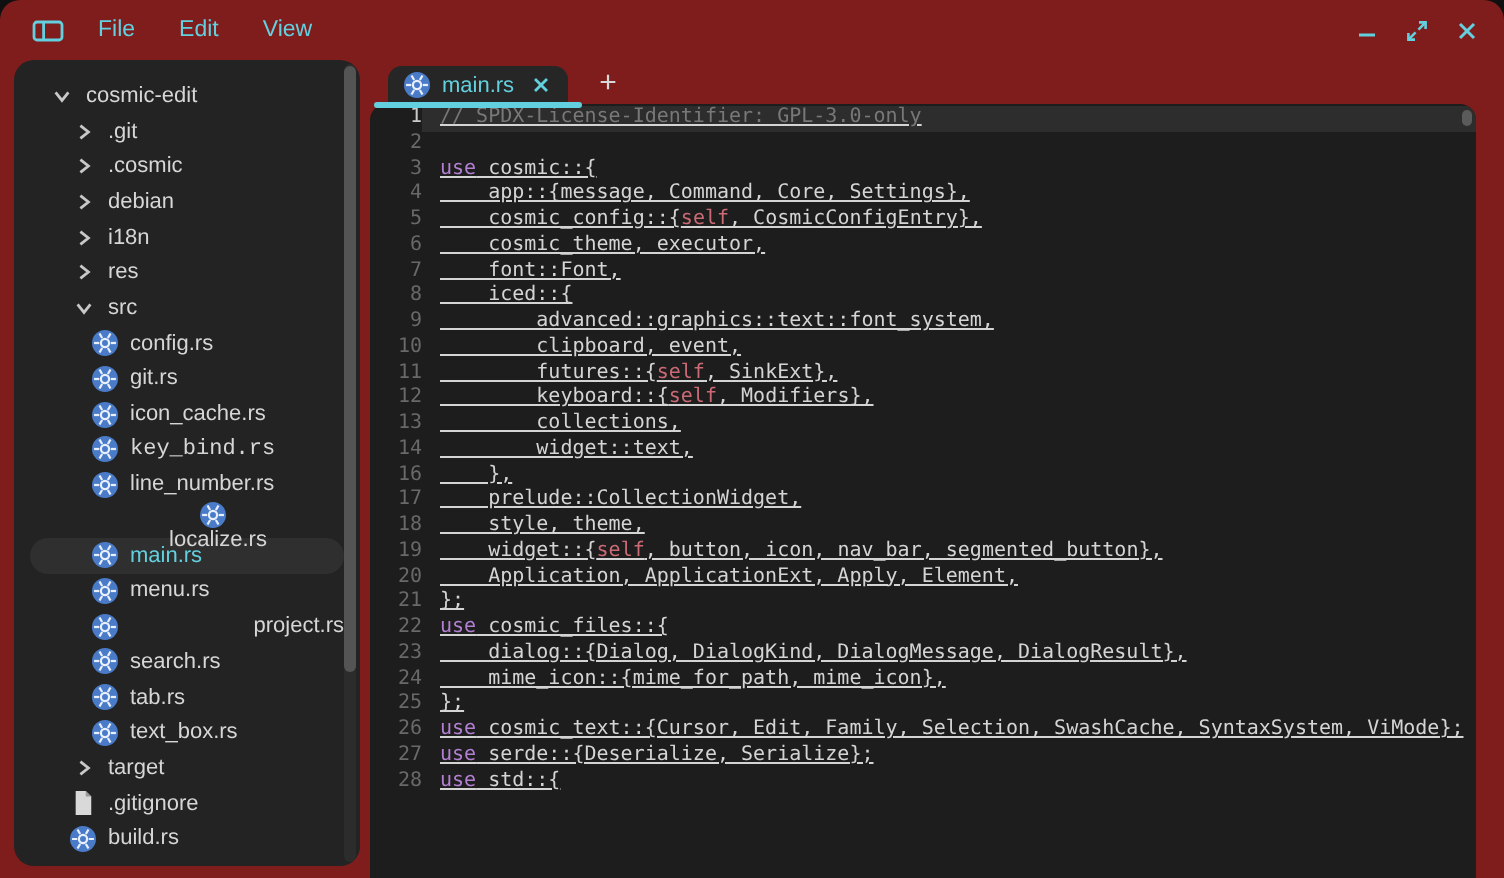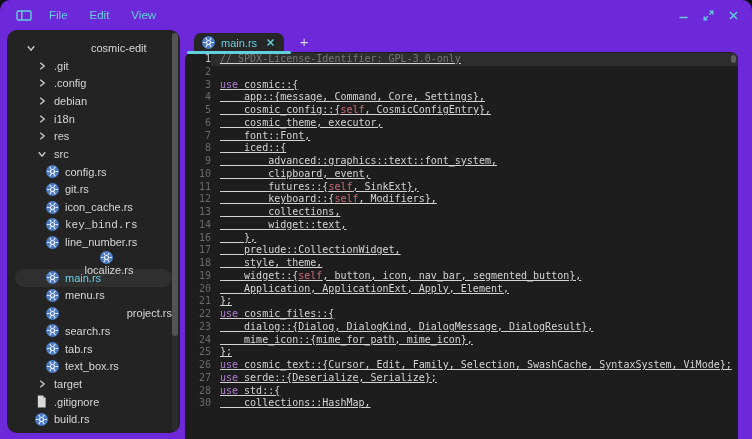--- a/index.html
+++ b/index.html
@@ -1,18 +1,18 @@
 <!DOCTYPE html>
 <html><head>
 <meta charset="utf-8">
 <style>
   :root { --accent:#63d0df; }
   html,body{margin:0;padding:0;background:#101010;}
   body{width:752px;height:439px;overflow:hidden;font-family:"Liberation Sans",sans-serif;}
-  .window{position:relative;width:752px;height:439px;background:#6d28d9;border-radius:10px 10px 0 0;overflow:hidden;}
+  .window{position:relative;width:752px;height:439px;background:#7f1d1d;border-radius:10px 10px 0 0;overflow:hidden;}
 
   
   .titlebar{height:30px;display:flex;align-items:center;padding-left:12px;}
   .icon-btn{background:none;border:none;width:24px;height:24px;display:flex;align-items:center;justify-content:center;padding:0;cursor:pointer;}
   .menubar{display:flex;margin-left:2px;}
   .menu-item{background:none;border:none;color:var(--accent);font-size:11.5px;padding:5px 11px;font-family:inherit;cursor:pointer;}
   .win-controls{margin-left:auto;display:flex;align-items:center;padding-right:6px;}
   .win-controls button{background:none;border:none;width:25px;height:24px;display:flex;align-items:center;justify-content:center;padding:0;cursor:pointer;}
 
   
@@ -83,21 +83,21 @@
         <svg width="11" height="11" viewBox="0 0 11 11" stroke="#63d0df" stroke-width="1.5">
             <line x1="2" y1="2" x2="9" y2="9"></line>
             <line x1="9" y1="2" x2="2" y2="9"></line>
           </svg>
       </button>
     </div>
   </header>
 
   <aside class="sidebar">
     <ul class="tree" id="tree">
-        <li class="row" style="padding-left: 9px; gap: 48px;">
+        <li class="row" style="padding-left: 9px;">
           <span class="tw">
             <svg width="10" height="10" viewBox="0 0 10 10" fill="none" stroke="#c8c8c8" stroke-width="1.4">
               <polyline points="1.8,3.2 5,7.2 8.2,3.2"></polyline>
             </svg>
           </span>
           <span class="lbl">cosmic-edit</span>
         </li>
         <li class="row" style="padding-left: 20px;">
           <span class="tw">
             <svg width="10" height="10" viewBox="0 0 10 10" fill="none" stroke="#c8c8c8" stroke-width="1.4">
@@ -105,21 +105,21 @@
             </svg>
           </span>
           <span class="lbl">.git</span>
         </li>
         <li class="row" style="padding-left: 20px;">
           <span class="tw">
             <svg width="10" height="10" viewBox="0 0 10 10" fill="none" stroke="#c8c8c8" stroke-width="1.4">
               <polyline points="3.2,1.8 7.2,5 3.2,8.2"></polyline>
             </svg>
           </span>
-          <span class="lbl">.config</span>
+          <span class="lbl">.cosmic</span>
         </li>
         <li class="row" style="padding-left: 20px;">
           <span class="tw">
             <svg width="10" height="10" viewBox="0 0 10 10" fill="none" stroke="#c8c8c8" stroke-width="1.4">
               <polyline points="3.2,1.8 7.2,5 3.2,8.2"></polyline>
             </svg>
           </span>
           <span class="lbl">debian</span>
         </li>
         <li class="row" style="padding-left: 20px;">
@@ -520,22 +520,18 @@
             <span class="ct"><span class="tk-k">use</span><span class="tk-p"> cosmic_text::{Cursor, Edit, Family, Selection, SwashCache, SyntaxSystem, ViMode};</span></span>
           </div>
           <div class="cl">
             <span class="ln">27</span>
             <span class="ct"><span class="tk-k">use</span><span class="tk-p"> serde::{Deserialize, Serialize};</span></span>
           </div>
           <div class="cl">
             <span class="ln">28</span>
             <span class="ct"><span class="tk-k">use</span><span class="tk-p"> std::{</span></span>
           </div>
-          <div class="cl">
-            <span class="ln">30</span>
-            <span class="ct"><span class="tk-p">    collections::HashMap,</span></span>
-          </div>
         </div>
       <div class="code-scrollbar"></div>
     </div>
   </main>
 
 </div>
 
 </body></html>

